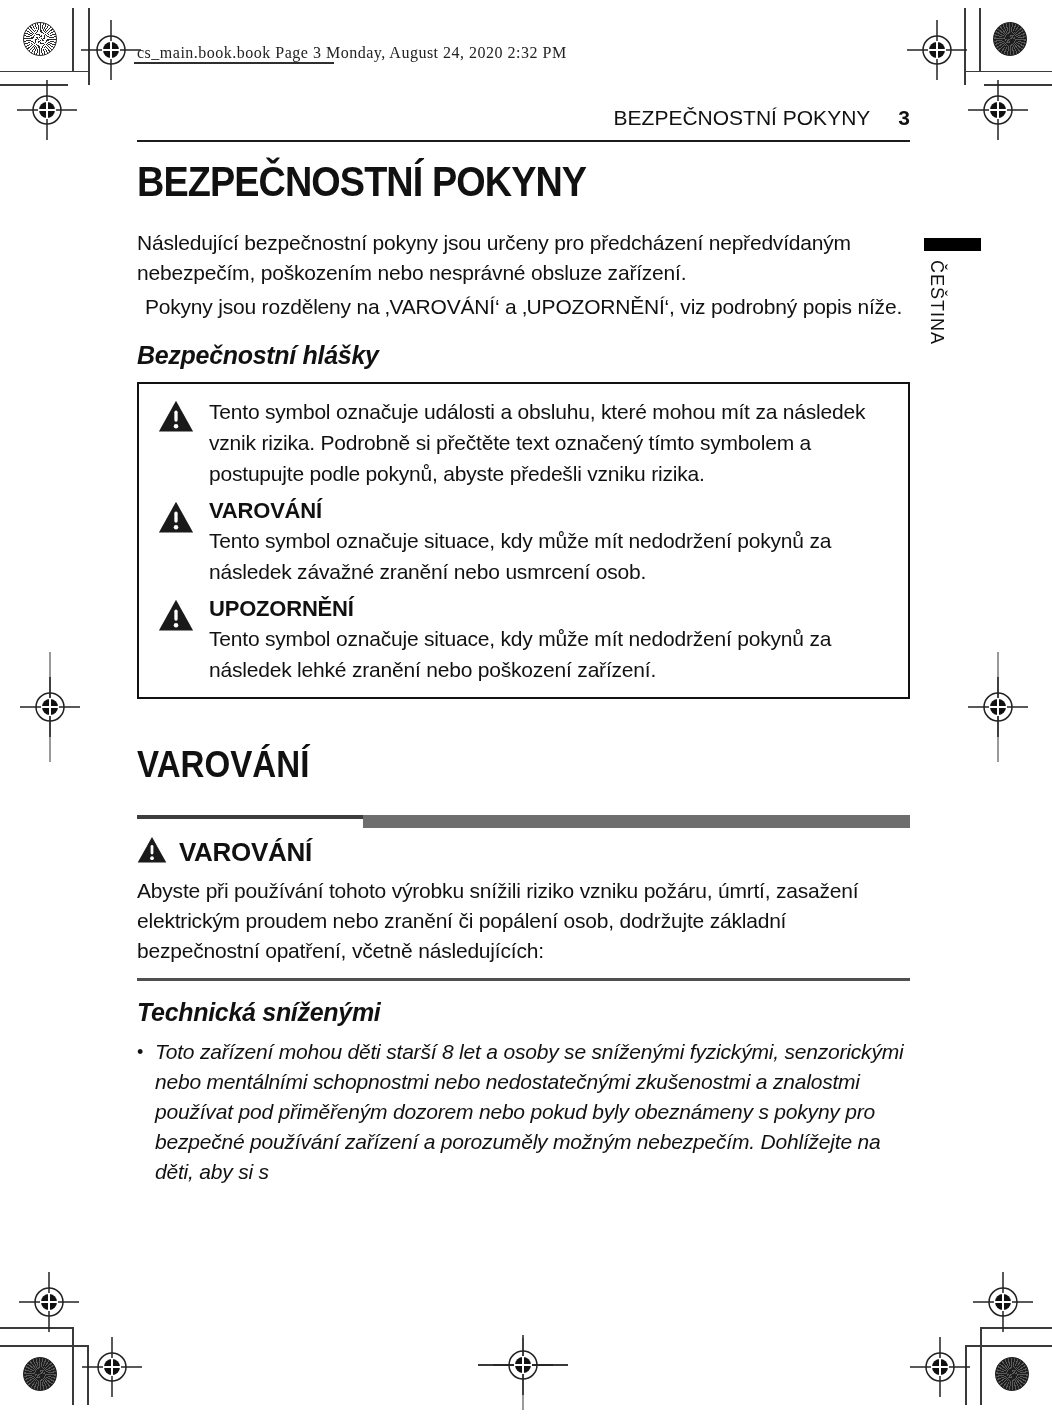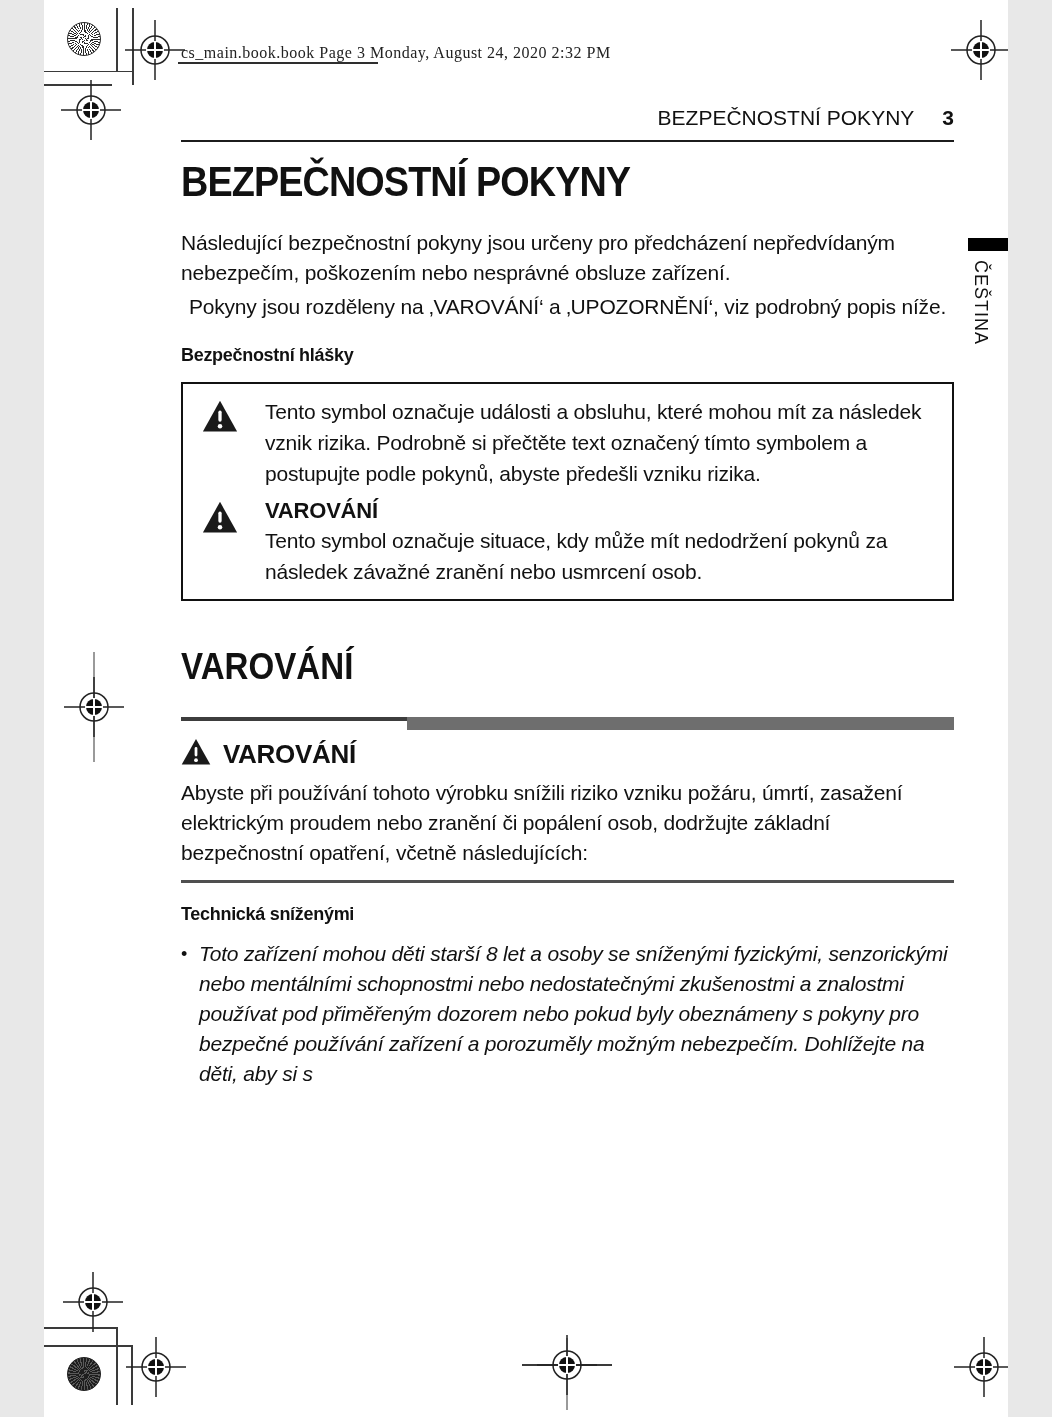--- a/index.html
+++ b/index.html
@@ -1,18 +1,18 @@
 <!DOCTYPE html>
 <html><head>
 <meta charset="utf-8">
 <style>
   * { margin:0; padding:0; box-sizing:border-box; }
   html,body { background:#e8e8e8; }
   .page {
-    position:relative; width:964px; height:1417px; background:#ffffff;
+    position:relative; width:1052px; height:1417px; background:#ffffff;
     font-family:"Liberation Sans", sans-serif; color:#111; overflow:hidden;
     margin:0 auto;
   }
   
   .mark-line { position:absolute; background:#3a3a3a; }
   .mark-line.gray { background:#9a9a9a; }
   .reg { position:absolute; width:60px; height:60px; }
   .pinwheel { position:absolute; border-radius:50%; }
   .pinwheel.light {
     background:repeating-conic-gradient(#2b2b2b 0deg 4deg, #ffffff 4deg 10deg);
@@ -46,24 +46,24 @@
   }
   
   .content { position:absolute; left:137px; top:150px; width:773px; }
   .h1 { font-size:42px; font-weight:700; line-height:44px; letter-spacing:-1px; margin-top:10px; }
   .h1 > span { display:inline-block; transform:scaleX(0.9); transform-origin:left; white-space:nowrap; }
   .h2 { font-size:32px; font-weight:700; line-height:36px; margin-top:24px; }
   .h2 > span { display:inline-block; transform:scaleX(0.94); transform-origin:left; white-space:nowrap; }
   .body-p { font-size:21px; line-height:30px; letter-spacing:-0.2px; }
   .p1 { margin-top:24px; }
   .p2 { margin-top:4px;text-align:center; }
-  .h3 { font-size:18px; font-weight:700; line-height:30px; letter-spacing:-0.3px; margin-top:18px; }
+  .h3 { font-size:25px; font-weight:700; line-height:30px; letter-spacing:-0.3px; margin-top:18px;font-style:italic; }
   
   .safety-box { margin-top:12px; border:2px solid #111; padding:12px 14px 12px 12px; }
-  .safety-item { display:flex; gap:20px; margin-top:8px; }
+  .safety-item { display:flex; gap:8px; margin-top:8px; }
   .safety-item:first-child { margin-top:0; }
   .safety-icon-cell { width:50px; flex:0 0 50px; display:flex; justify-content:center; padding-top:4px; }
   .safety-text { flex:1; font-size:21px; line-height:31px; letter-spacing:-0.2px; }
   .safety-title { font-size:22px; font-weight:700; line-height:28px; }
   
   .h1b { font-size:36px; font-weight:700; line-height:44px; margin-top:44px; }
   .h1b > span { display:inline-block; transform:scaleX(0.92); transform-origin:left; white-space:nowrap; }
   .deco-bar { position:relative; margin-top:28px; height:13px; }
   .deco-bar .thin { position:absolute; left:0; top:0; width:226px; height:4px; background:#3d3d3d; }
   .deco-bar .thick { position:absolute; left:226px; top:0; right:0; height:13px; background:#6e6e6e; }
@@ -242,20 +242,33 @@
               <rect x="10.9" y="7" width="2.2" height="7.5" rx="1.1" fill="#fff"></rect>
               <circle cx="12" cy="17.5" r="1.5" fill="#fff"></circle>
             </svg>
         </div>
         <div class="safety-text">
           <div class="safety-title">VAROVÁNÍ</div>
           <div>Tento symbol označuje situace, kdy může mít nedodržení pokynů za následek závažné zranění nebo usmrcení osob.</div>
         </div>
       </div>
 
+      <div class="safety-item">
+        <div class="safety-icon-cell">
+          <svg width="36" height="33" viewBox="0 0 24 22">
+              <path d="M12 0.5 L23.4 21 H0.6 Z" fill="#1a1a1a"></path>
+              <rect x="10.9" y="7" width="2.2" height="7.5" rx="1.1" fill="#fff"></rect>
+              <circle cx="12" cy="17.5" r="1.5" fill="#fff"></circle>
+            </svg>
+        </div>
+        <div class="safety-text">
+          <div class="safety-title">UPOZORNĚNÍ</div>
+          <div>Tento symbol označuje situace, kdy může mít nedodržení pokynů za následek lehké zranění nebo poškození zařízení.</div>
+        </div>
+      </div>
 
     </div>
 
     <div class="h1b"><span>VAROVÁNÍ</span></div>
 
     <div class="deco-bar">
       <div class="thin"></div>
       <div class="thick"></div>
     </div>
 

